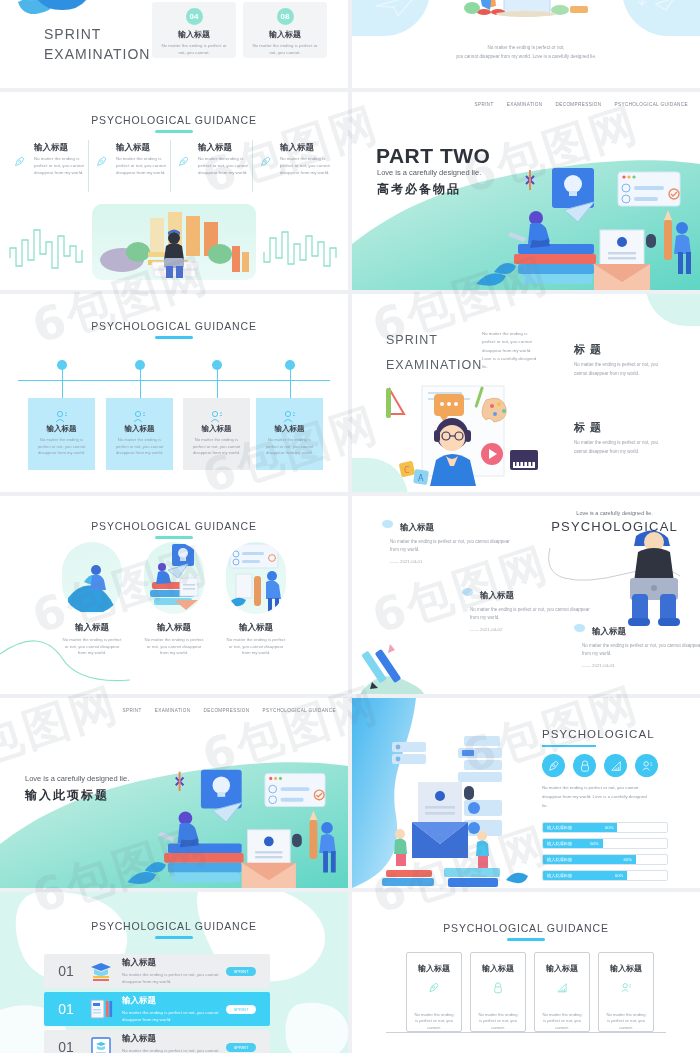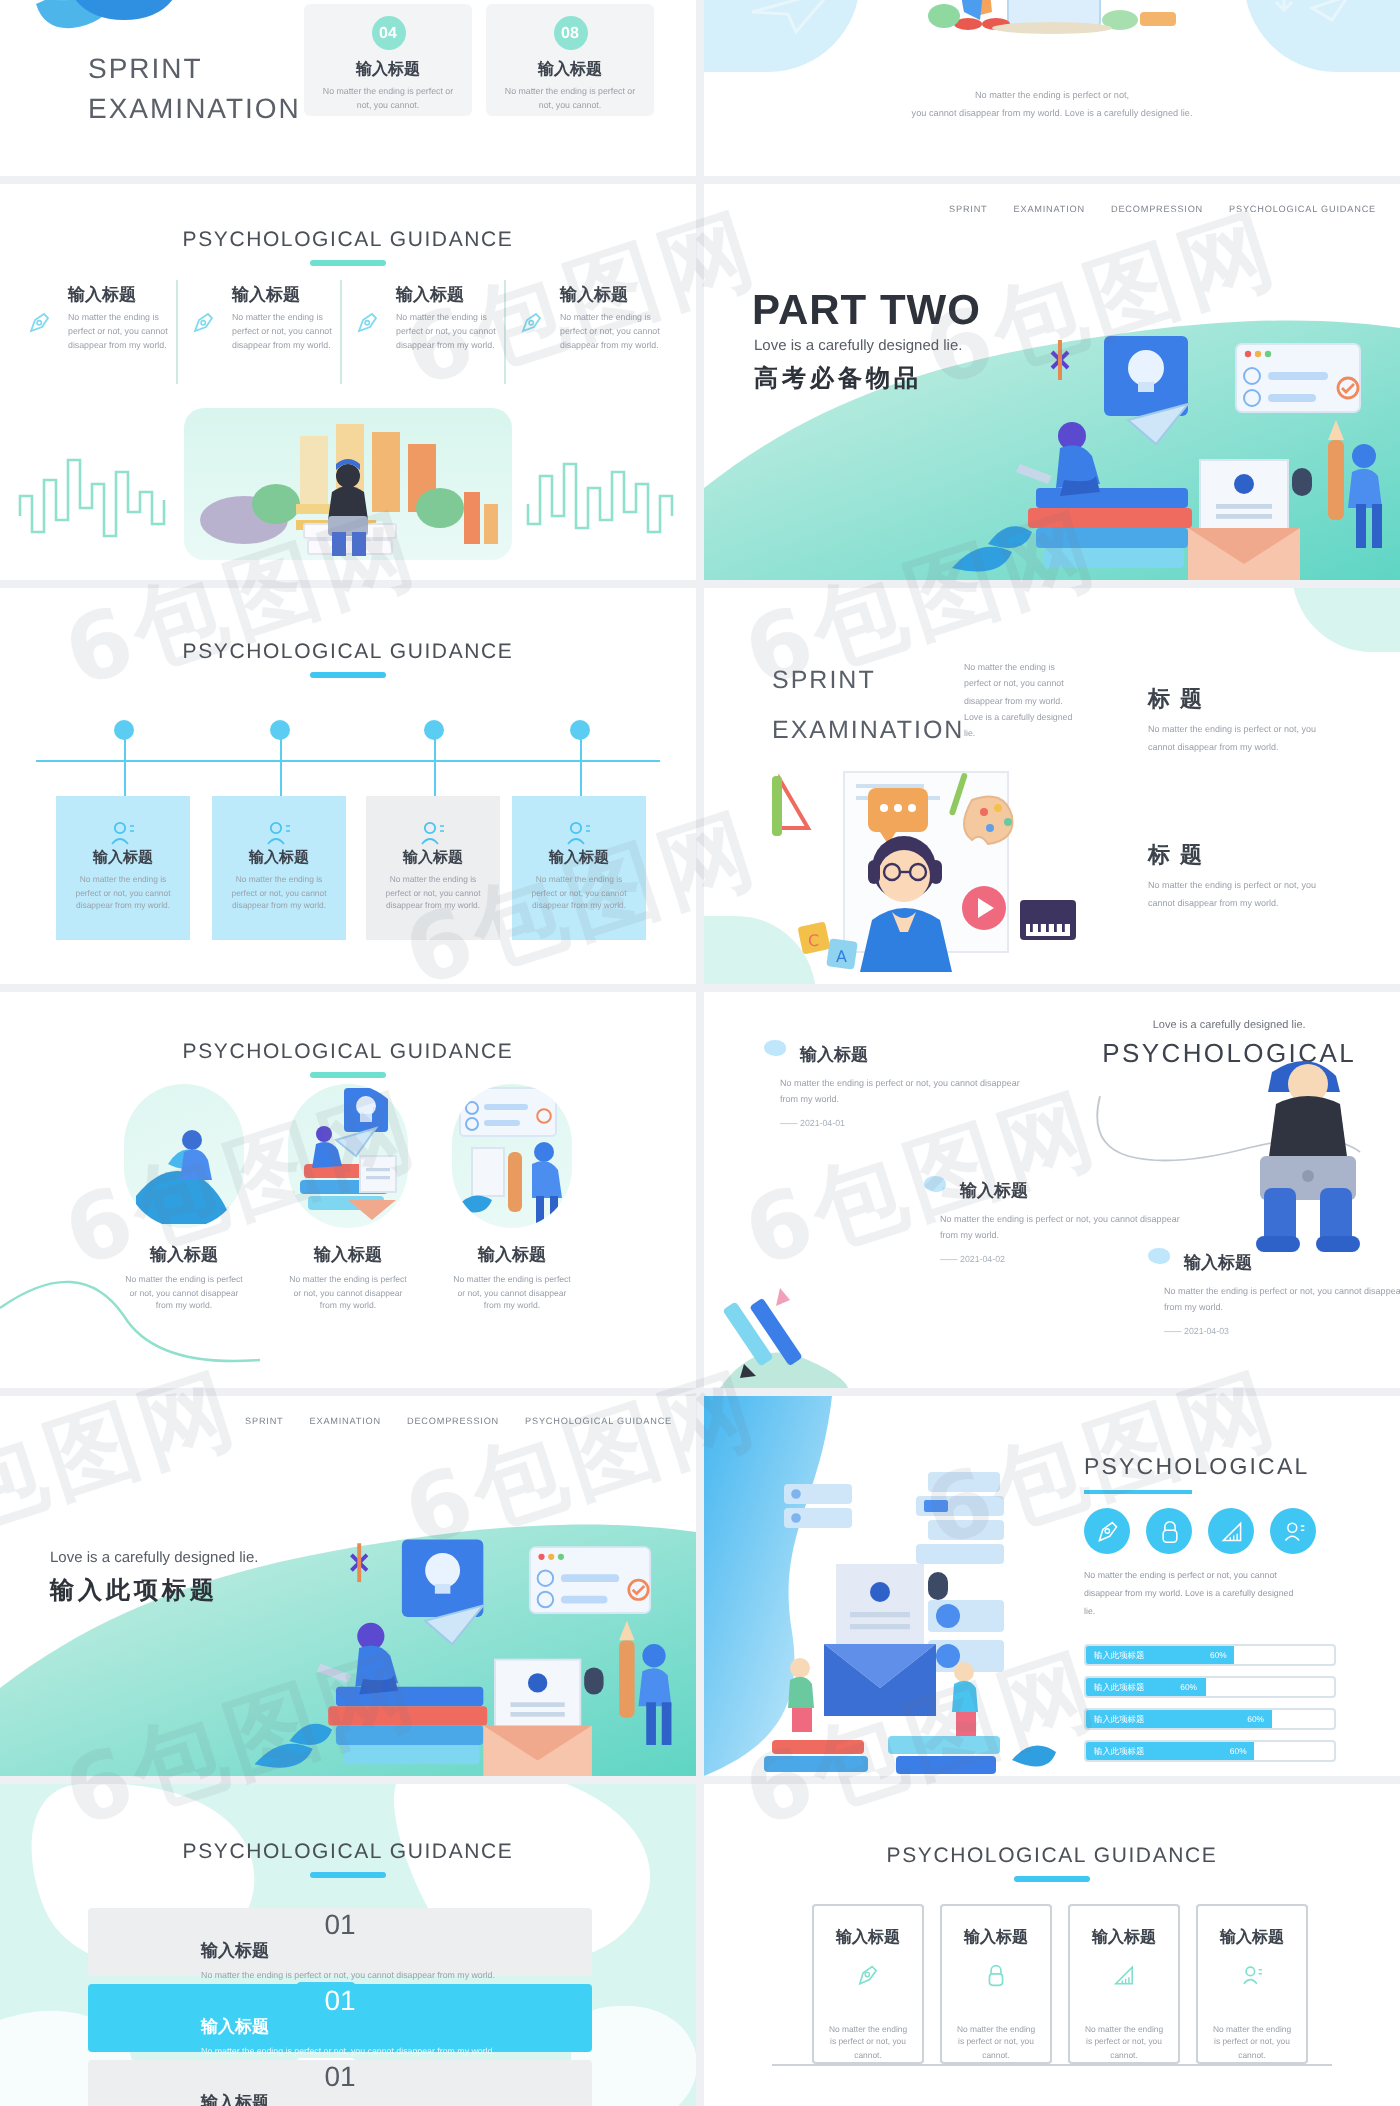--- a/index.html
+++ b/index.html
@@ -140,22 +140,22 @@
   .s10-p { position:absolute; left:190px; top:86px; width:110px;
            font-size:4.4px; color:#939aa4; line-height:2;}
   .s10-bar { position:absolute; left:190px; height:11px; width:126px;
              background:#fff; border:.8px solid #d8e4ea; border-radius:2px; overflow:hidden;}
   .s10-bar .fill { height:100%; background:#44c8f5; display:flex; align-items:center;
                    justify-content:space-between; padding:0 4px;}
   .s10-bar .lbl { font-size:4.2px; color:#fff; }
   .s10-bar .pct { font-size:4.2px; color:#fff; }
 
   
-  .s11-row { position:absolute; left:44px; width:252px; height:34px;
-             background:#eceef0; border-radius:2px; display:flex; align-items:center;flex-direction:column;}
+  .s11-row { position:absolute; left:44px; width:226px; height:34px;
+             background:#eceef0; border-radius:2px; display:flex; align-items:center;}
   .s11-row.active { background:#3fd0f5; }
   .s11-row .n { font-size:14px; color:#565c65; width:44px; text-align:center;}
   .s11-row.active .n { color:#ffffff; }
   .s11-row .ico { width:26px; height:22px; }
   .s11-row .txt { margin-left:8px; flex:1;}
   .s11-row .t { font-size:8.5px;}
   .s11-row.active .t { color:#ffffff;}
   .s11-row .d { font-size:4.4px; margin-top:2px; line-height:1.7;}
   .s11-row.active .d { color:#eafaff;}
   .s11-btn { width:30px;height:9px;border-radius:5px;background:#49cdf2;

